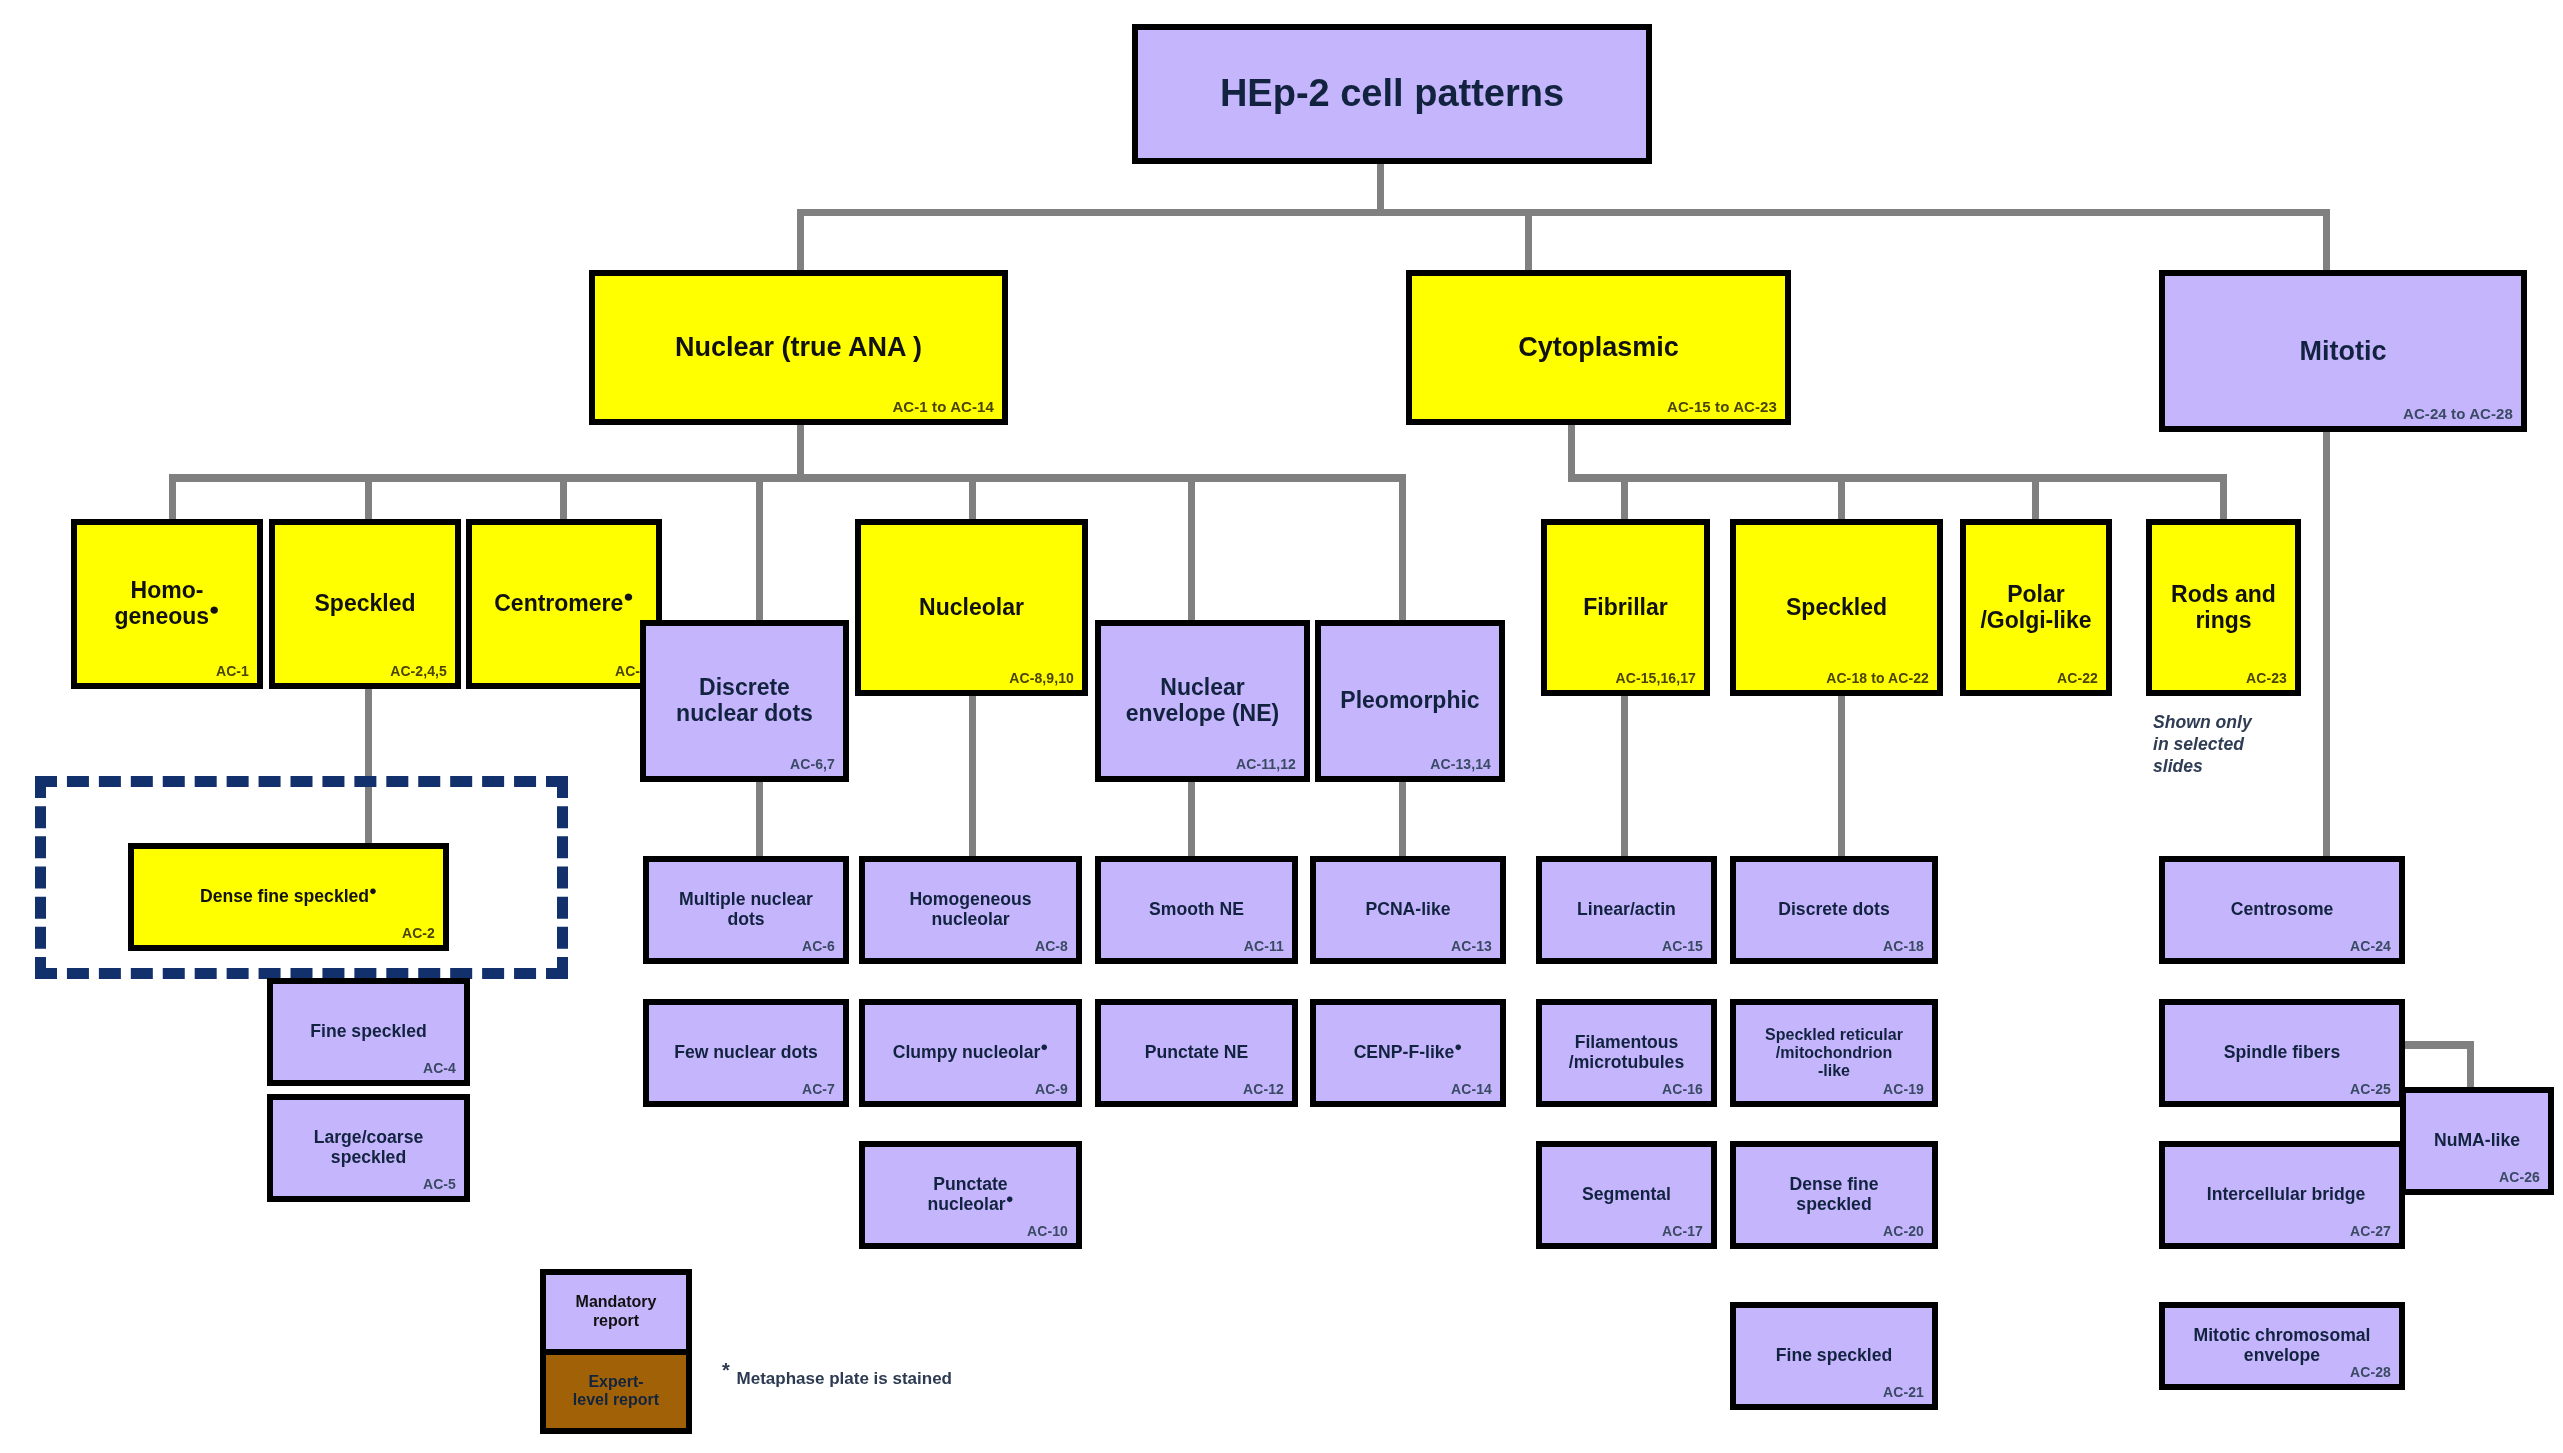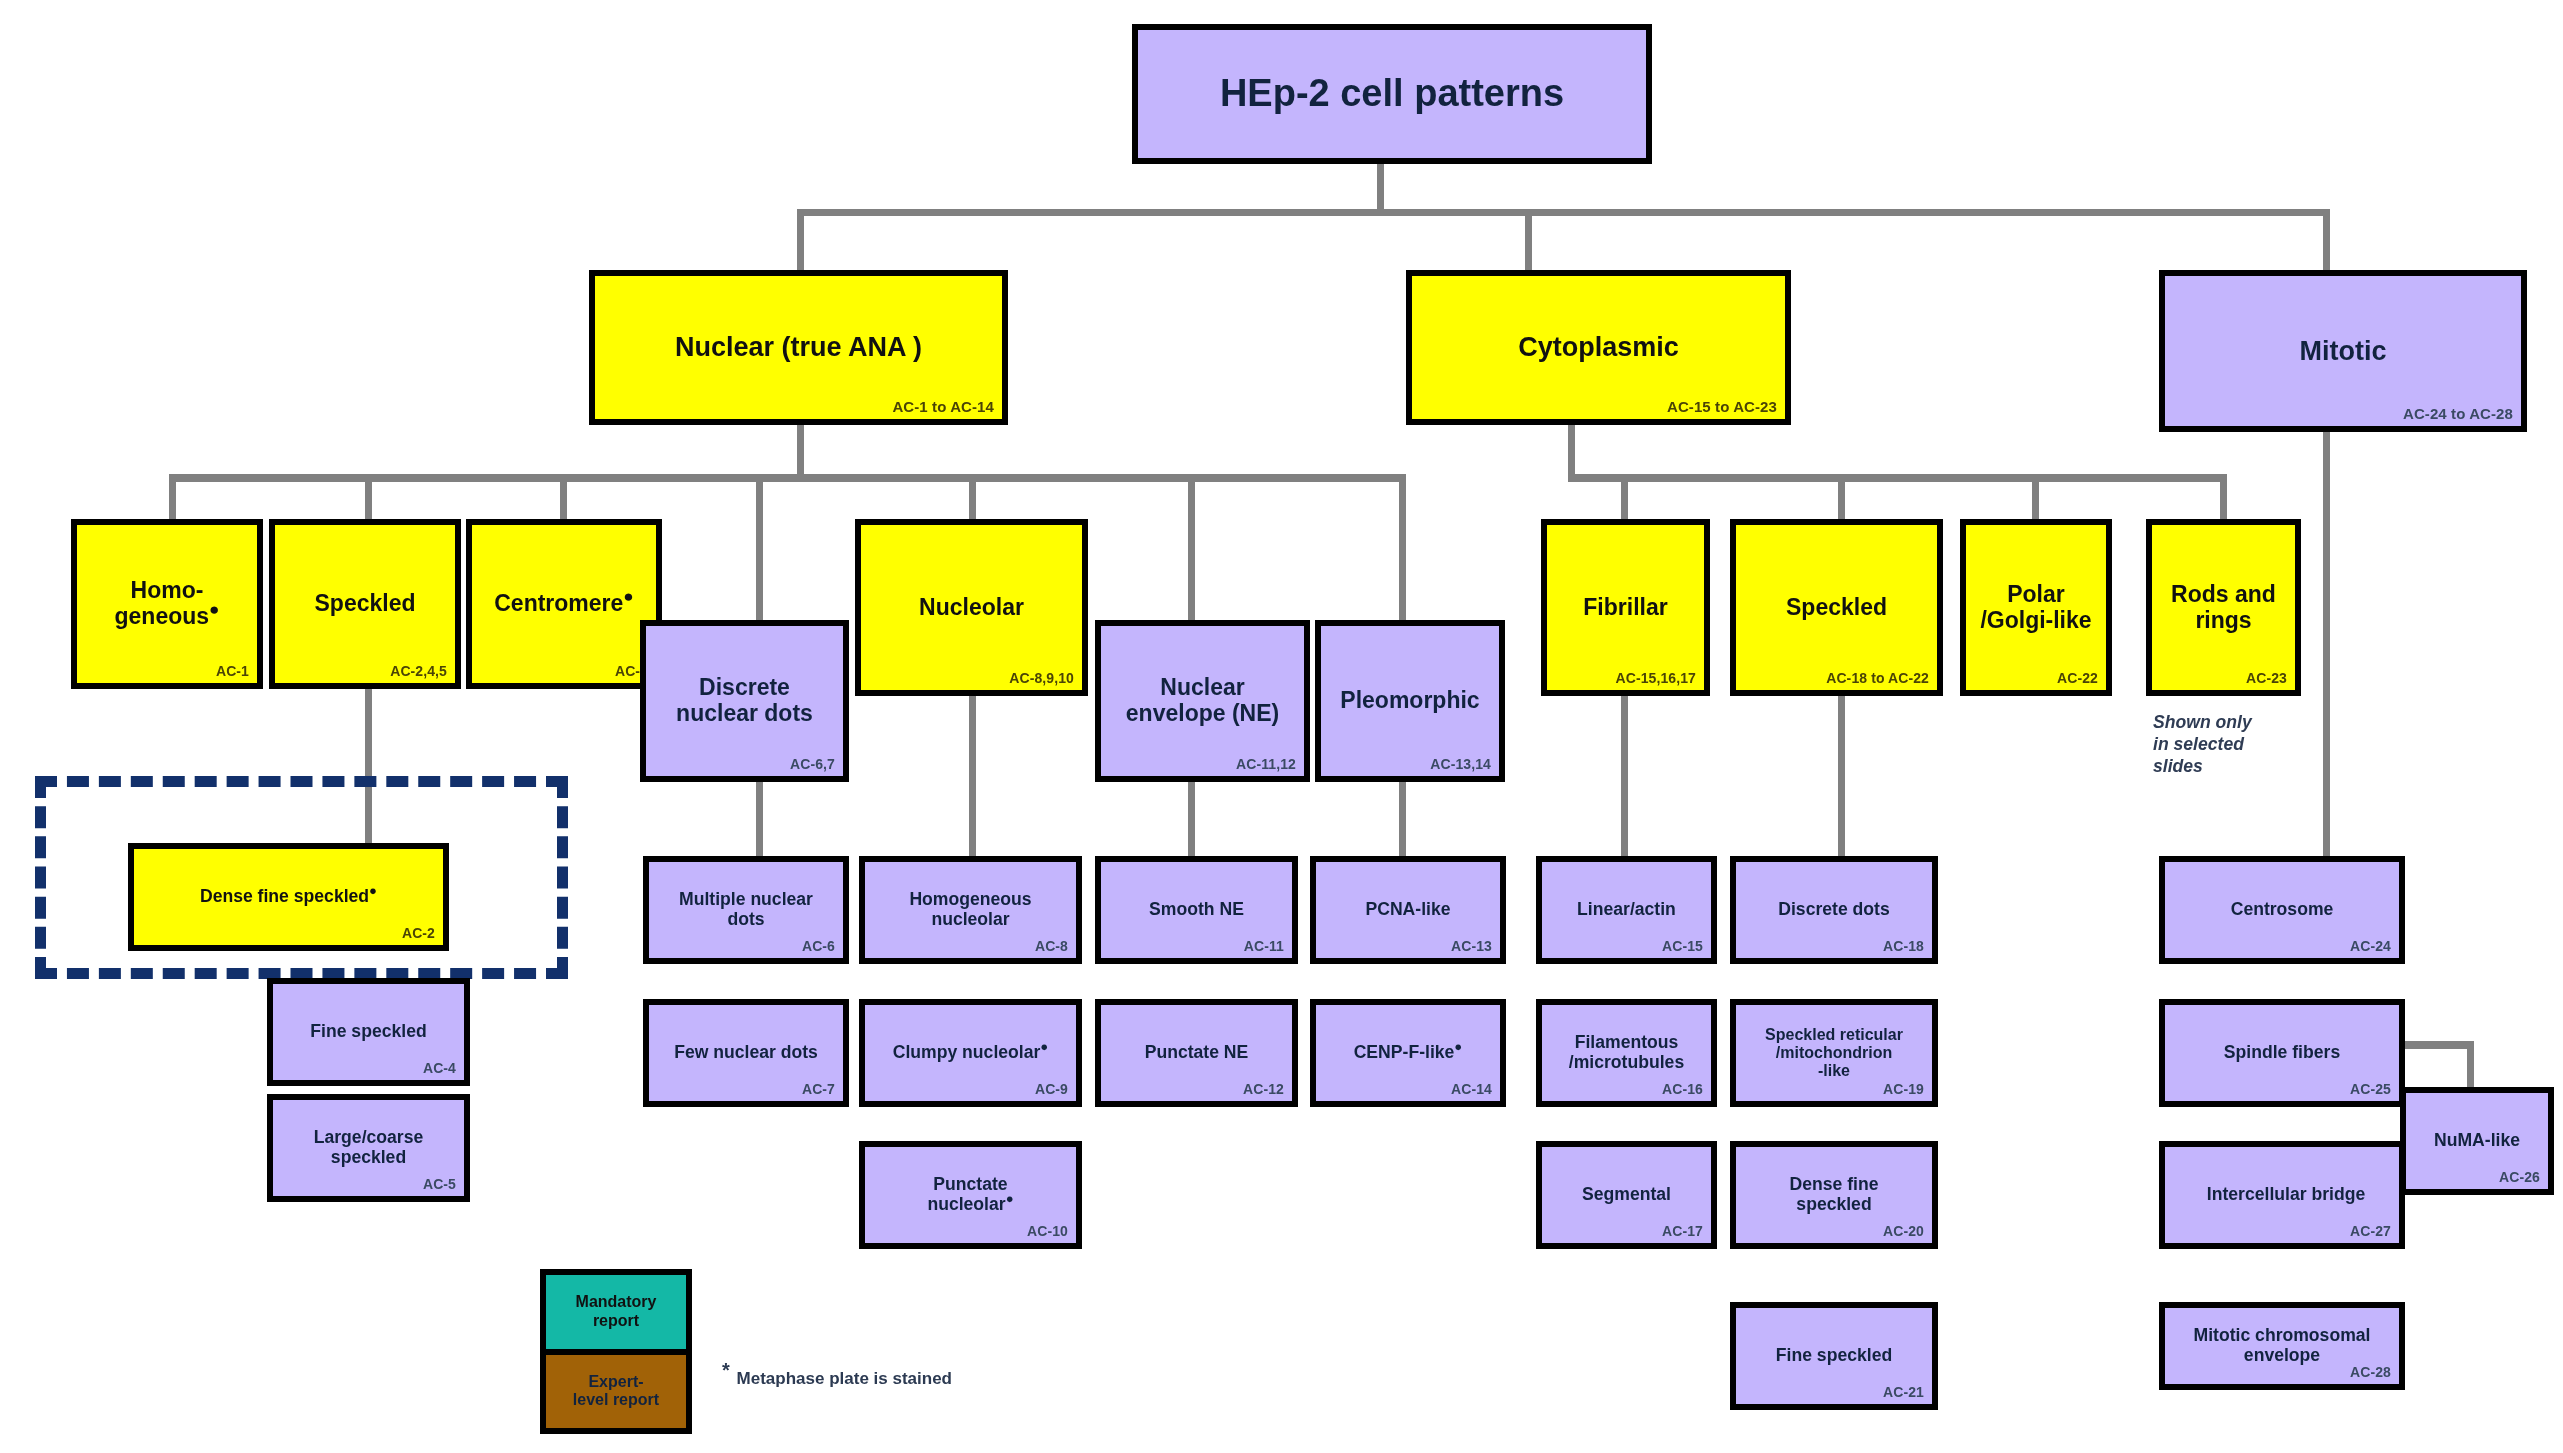--- a/index.html
+++ b/index.html
@@ -36,21 +36,21 @@
 
   
   .note{position:absolute;font-style:italic;font-weight:bold;font-size:17.6px;
         color:#2f3c54;line-height:1.25;text-align:left;}
 
   
   #legend-box{position:absolute;box-sizing:border-box;border:6.8px solid #000;background:#000;
       display:flex;flex-direction:column;gap:6px;padding:0;}
   .legend-cell{flex:1;display:flex;align-items:center;justify-content:center;
       font-size:16px;font-weight:bold;text-align:center;line-height:1.15;color:#12233f;}
-  .legend-cell.y{background:#14b8a6;color:#111;}
+  .legend-cell.y{background:#c4b5fd;color:#111;}
   .legend-cell.w{background:#a16207;}
   #footnote{position:absolute;font-size:17px;font-weight:bold;color:#2c3a52;white-space:nowrap;}
   #footnote .fstar{font-size:20px;vertical-align:super;line-height:0;margin-right:6.8px;}
 </style>
 </head>
 <body>
 
 <div id="canvas">
 
   <div class="ln" style="left:1377px;top:163px;width:7.4px;height:51px;"></div>

